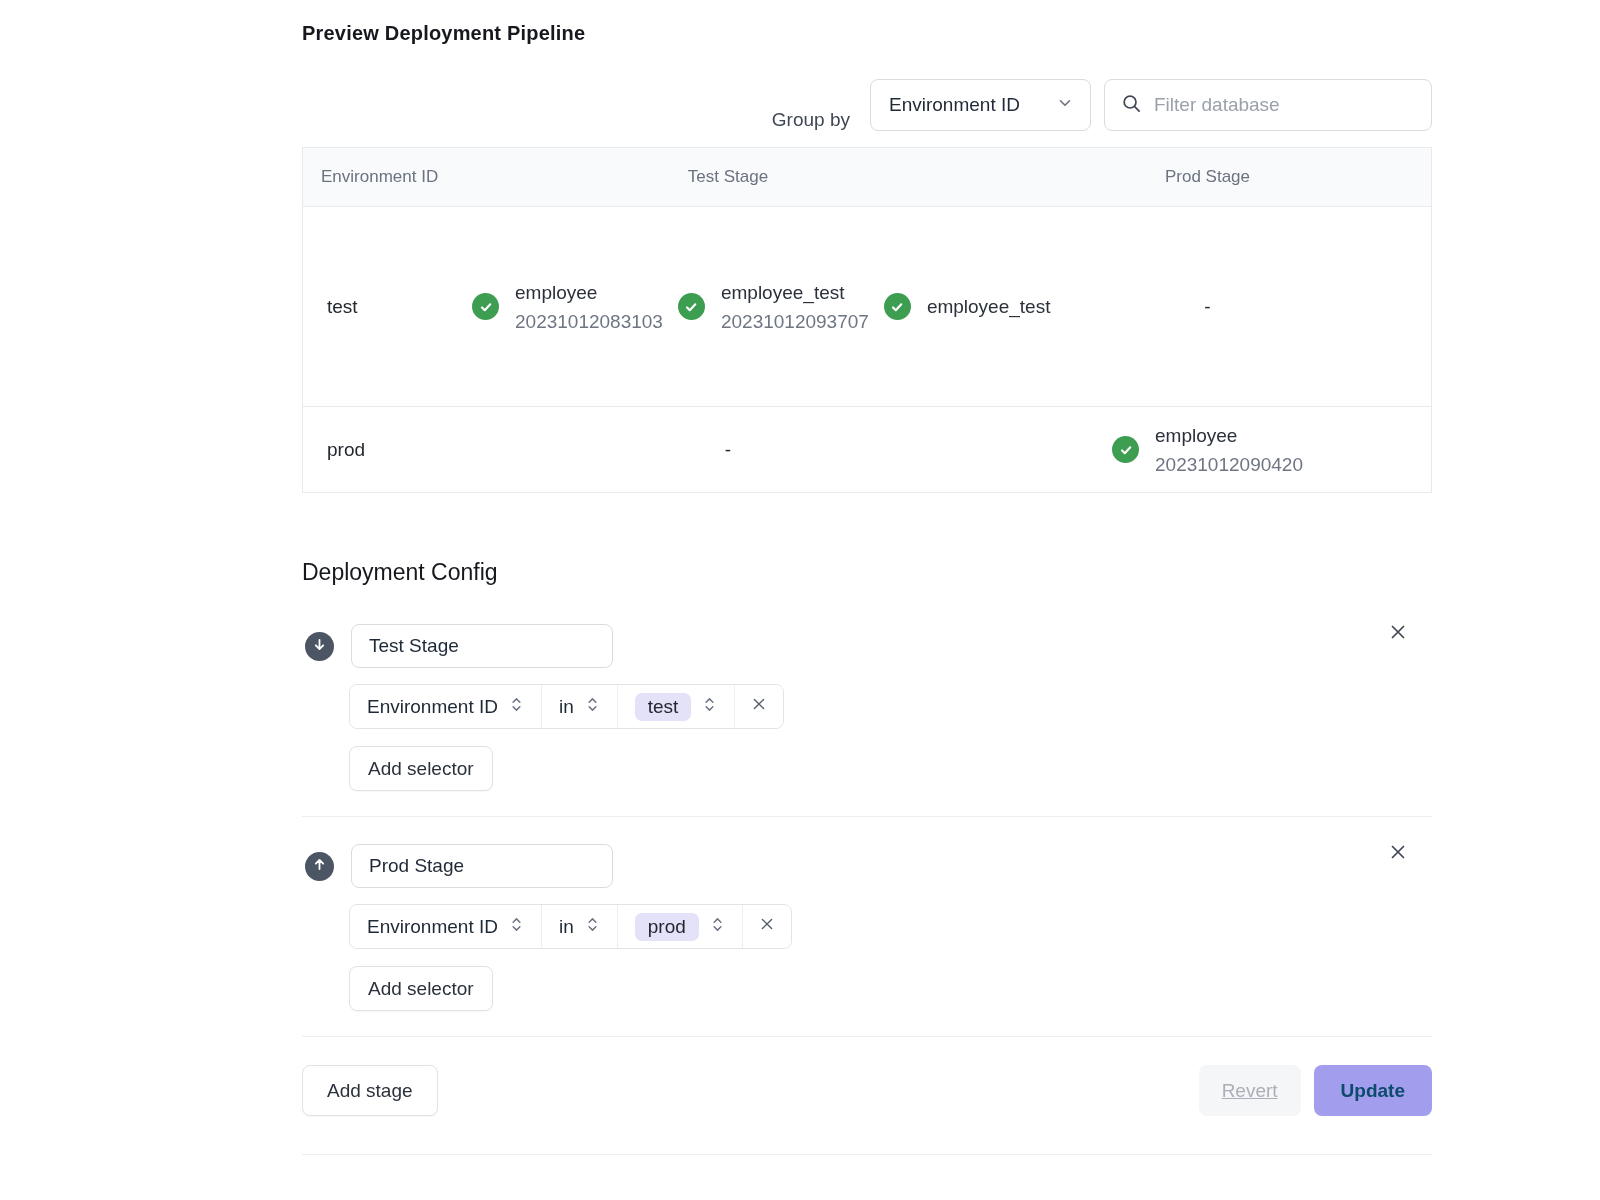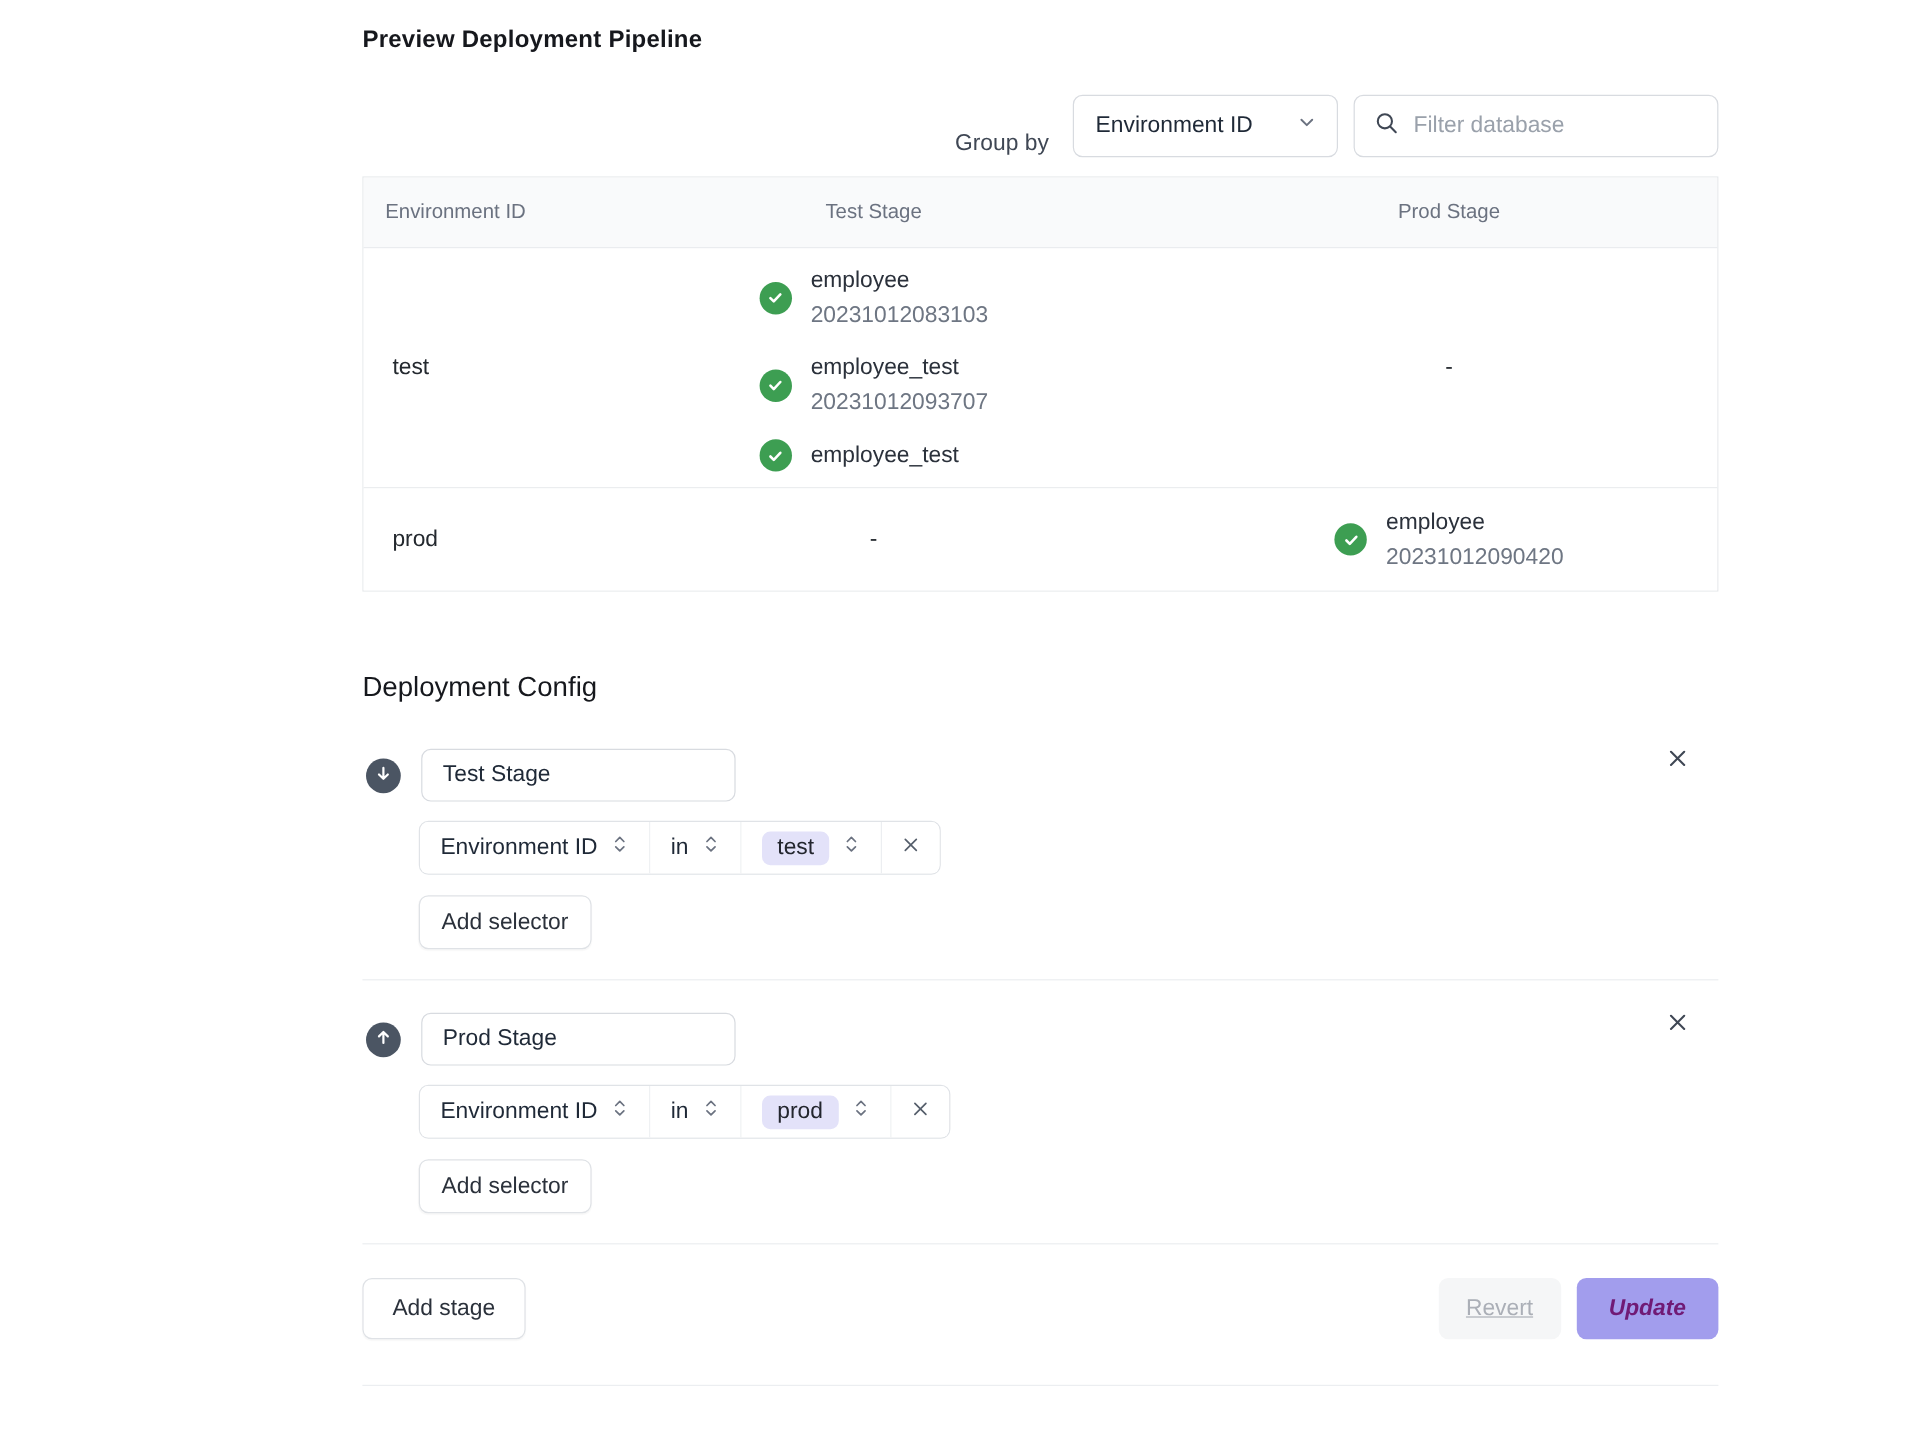--- a/index.html
+++ b/index.html
@@ -17,40 +17,40 @@
 
   
   .toolbar { margin-top: 34px; display: flex; justify-content: flex-end; align-items: flex-end; }
   .groupby-label { font-size: 19px; color: #3f4754; margin-right: 20px; }
   .select-box {
     width: 221px; height: 52px; border: 1px solid #d8dbe0; border-radius: 8px;
     display: flex; align-items: center; justify-content: space-between;
     padding: 0 16px 0 18px; font-size: 19px; color: #1f2937; background: #fff; cursor: pointer;
   }
   .search-box {
-    width: 304px; height: 52px; border: 1px solid #d8dbe0; border-radius: 8px;
+    width: 328px; height: 52px; border: 1px solid #d8dbe0; border-radius: 8px;
     display: flex; align-items: center; gap: 12px; padding: 0 16px; margin-left: 13px; background: #fff;
   }
   .search-box input {
     border: none; outline: none; font-size: 19px; flex: 1; color: #1f2937;
     font-family: "Liberation Sans", sans-serif;
   }
   .search-box input::placeholder { color: #9aa1ab; }
 
   
   .ptable { margin-top: 16px; border: 1px solid #e7e9ec; }
   .trow { display: grid; grid-template-columns: 169px 512px 447px; align-items: center; }
   .thead { background: #f9fafb; height: 59px; font-size: 17px; color: #6b7280; font-weight: 500; border-bottom: 1px solid #e7e9ec; }
   .th-env { padding-left: 18px; }
   .th-c { text-align: center; }
   .tbody-row1 { height: 200px; border-bottom: 1px solid #e7e9ec; background: #fff; }
   .tbody-row2 { height: 85px; background: #fff; }
   .env-cell { padding-left: 24px; font-size: 19px; color: #24292f; }
   .cell-center { text-align: center; font-size: 19px; color: #24292f; }
-  .task-list { display: inline-flex; flex-direction: column; gap: 15px; text-align: left; vertical-align: middle; }
+  .task-list { display: inline-flex; gap: 15px; text-align: left; vertical-align: middle; }
   .task { display: flex; align-items: center; gap: 16px; }
   .check-badge {
     width: 27px; height: 27px; min-width: 27px; border-radius: 50%;
     background: #3d9e52; display: flex; align-items: center; justify-content: center;
   }
   .task-name { font-size: 19px; color: #2b313b; line-height: 29px; }
   .task-version { font-size: 19px; color: #6e7683; line-height: 29px; }
   .task-version:empty { display: none; }
 
   
@@ -95,21 +95,21 @@
   
   .footer { margin-top: 28px; display: flex; align-items: center; justify-content: space-between; }
   .add-stage { height: 51px; padding: 0 24px; }
   .footer-right { display: flex; gap: 13px; }
   .revert-btn {
     height: 51px; padding: 0 23px; font-size: 19px; border: none; border-radius: 8px;
     background: #f5f6f7; color: #abafb7; cursor: default; font-family: "Liberation Sans", sans-serif; text-decoration: underline;
   }
   .update-btn {
     height: 51px; padding: 0 27px; font-size: 19px; font-weight: 600; border: none; border-radius: 8px;
-    background: #a29ded; color: #701a75; cursor: pointer; font-family: "Liberation Sans", sans-serif; font-style: italic;
+    background: #a29ded; color: #0c4a6e; cursor: pointer; font-family: "Liberation Sans", sans-serif;
   }
   .bottom-hr { border: none; border-top: 1px solid #eceef1; margin-top: 38px; }
 </style>
 </head>
 <body>
 
 <div class="wrap">
 
   <h1 class="page-title">Preview Deployment Pipeline</h1>
 

